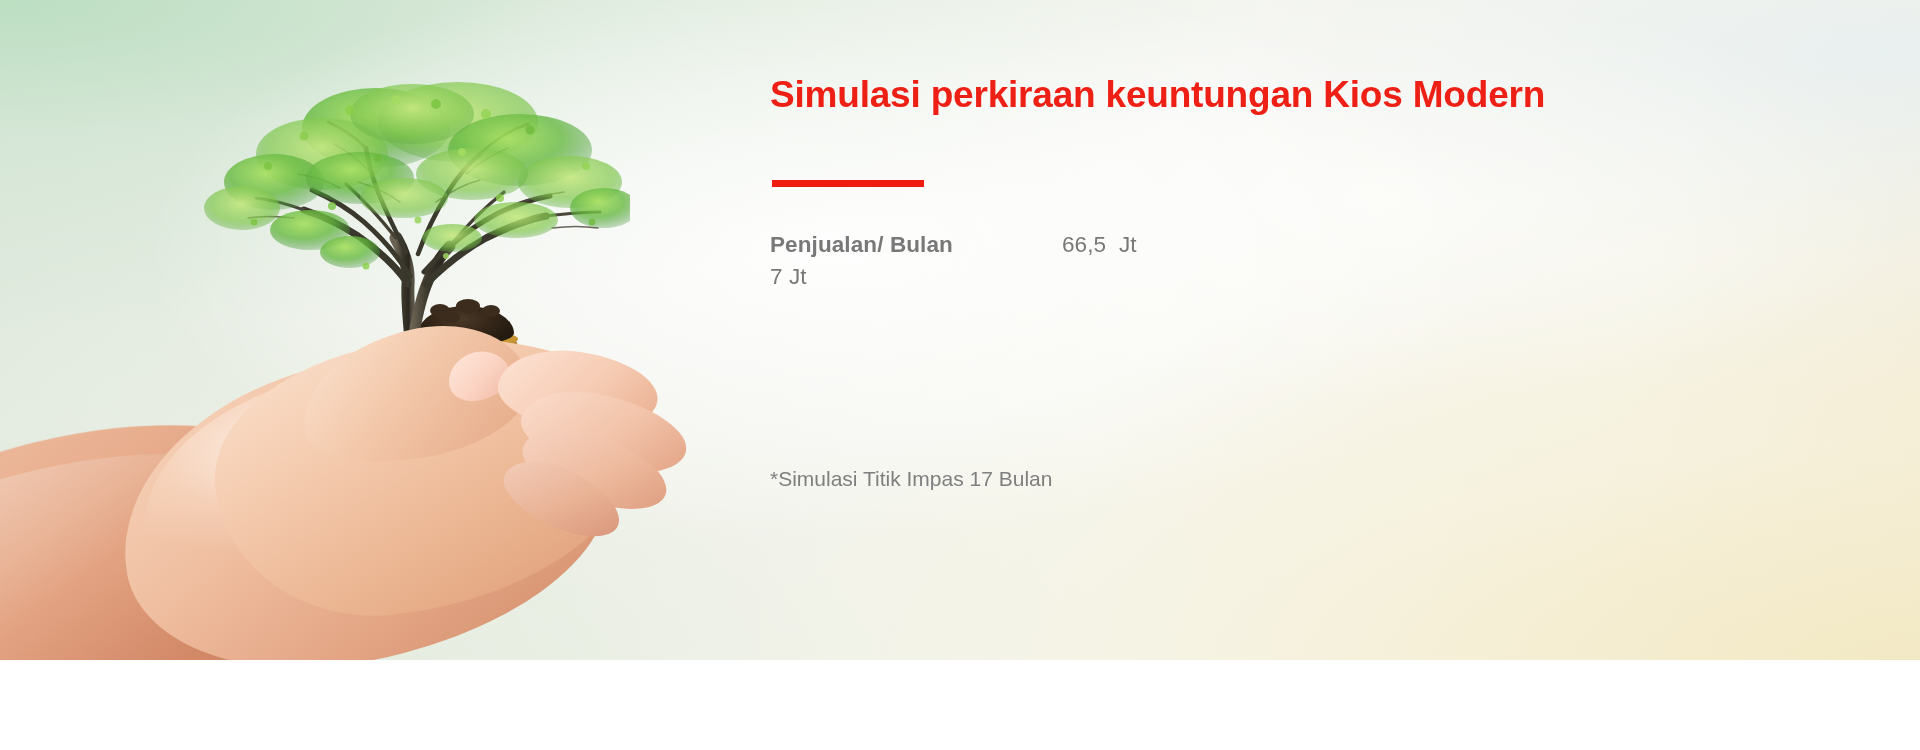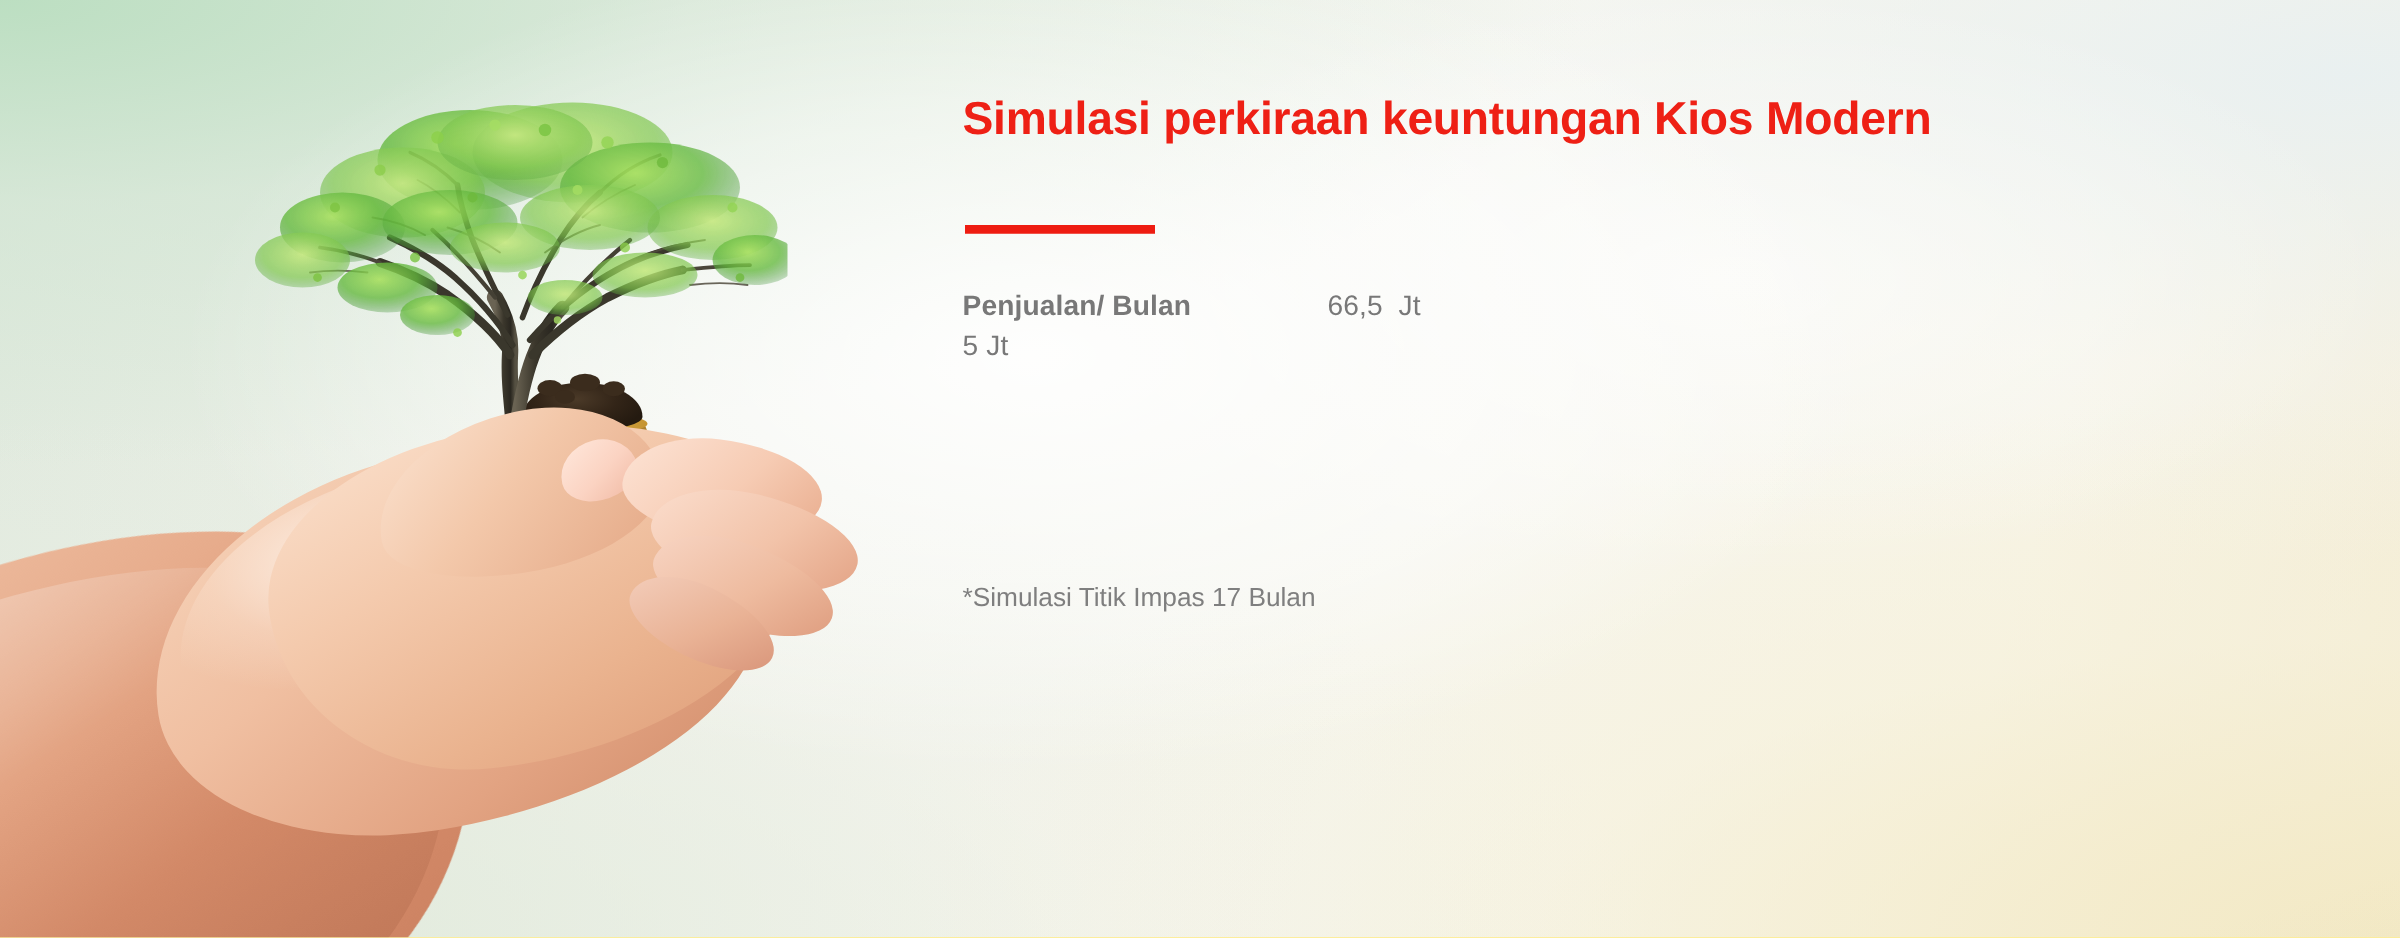--- a/index.html
+++ b/index.html
@@ -5,21 +5,21 @@
 <style>
   * { margin:0; padding:0; box-sizing:border-box; }
   html, body {
     width:1920px; height:750px;
     overflow:hidden;
     font-family:"Liberation Sans", sans-serif;
   }
 
   .banner {
     position:relative;
-    width:1920px; height:750px;
+    width:1920px; height:660px;
     overflow:hidden;
     background:#fde047;
   }
 
   
   .bg-base {
     position:absolute; inset:0;
     background:
       radial-gradient(120% 90% at 0% 0%,   rgba(186,222,192,0.95) 0%, rgba(205,228,208,0.55) 24%, rgba(232,238,228,0.0) 55%),
       radial-gradient(95% 80% at 3% 100%,  rgba(222,233,217,0.85) 0%, rgba(238,240,230,0.25) 45%, rgba(240,240,233,0) 70%),
@@ -340,19 +340,19 @@
     <div class="title">Simulasi perkiraan keuntungan Kios Modern</div>
 
     <div class="rule"></div>
 
     <div class="table">
       <div class="row">
         <div class="label">Penjualan/ Bulan</div>
         <div class="value">66,5  Jt</div>
       </div>
       <div class="row">
-        <div class="value">5 Jt</div>
+        <div class="value">7 Jt</div>
       </div>
     </div>
 
     <div class="footnote">*Simulasi Titik Impas 17 Bulan</div>
   </div>
 </div>
 
 </body></html>

